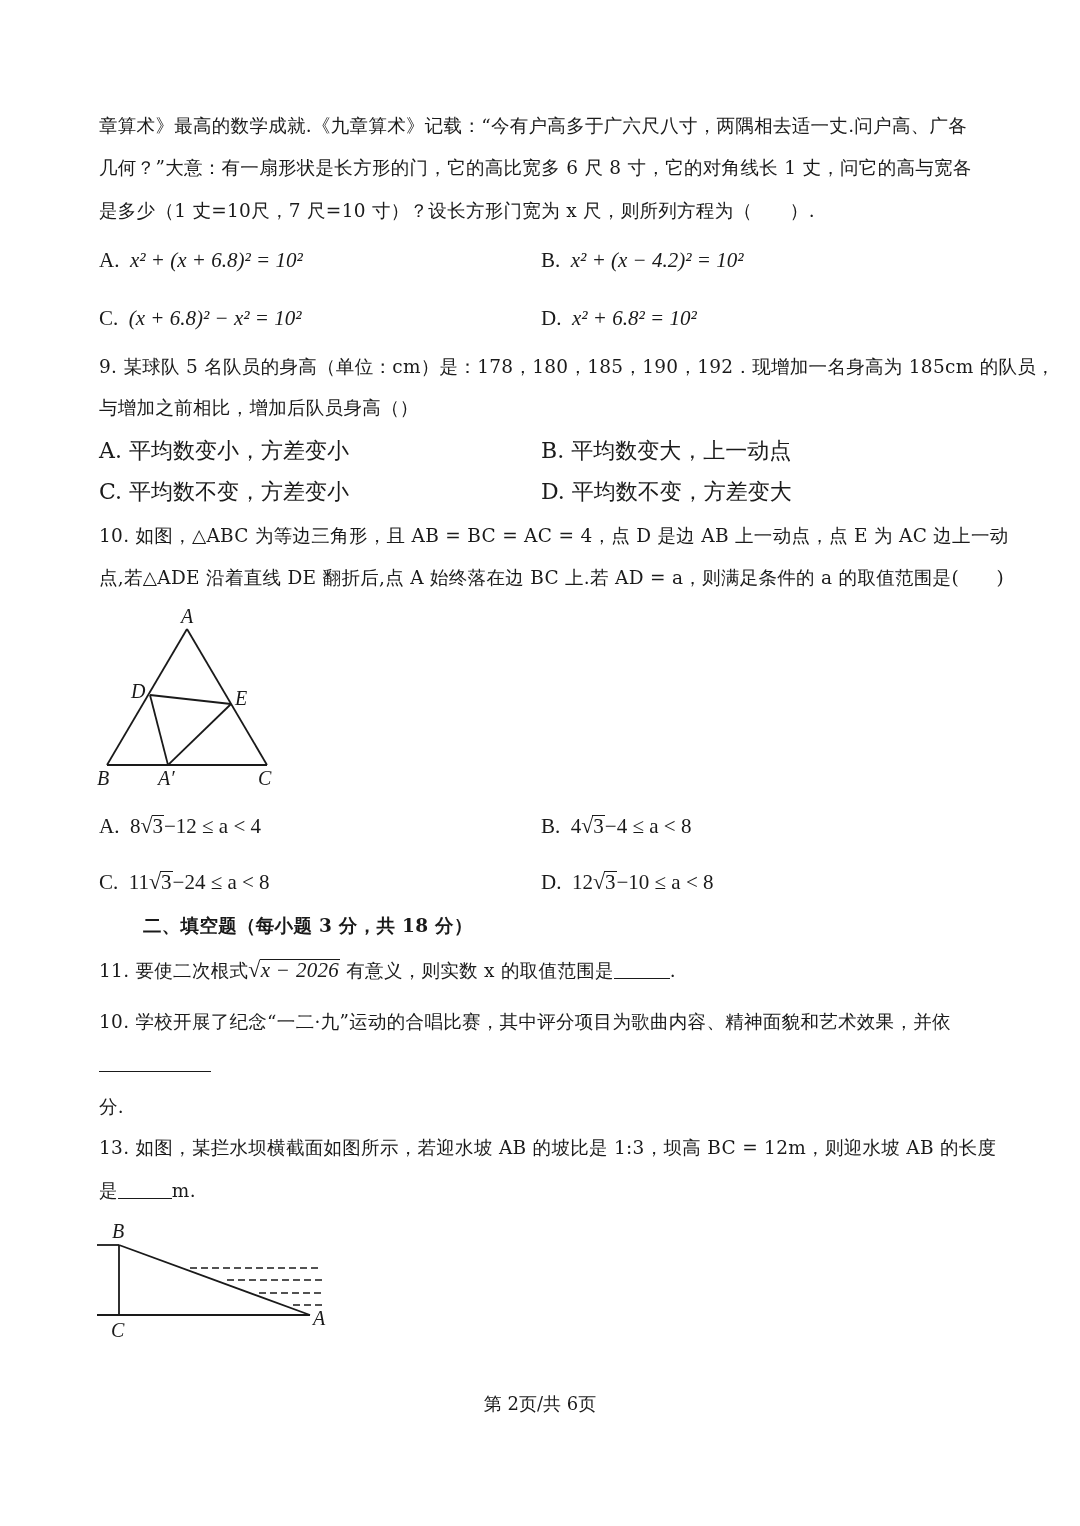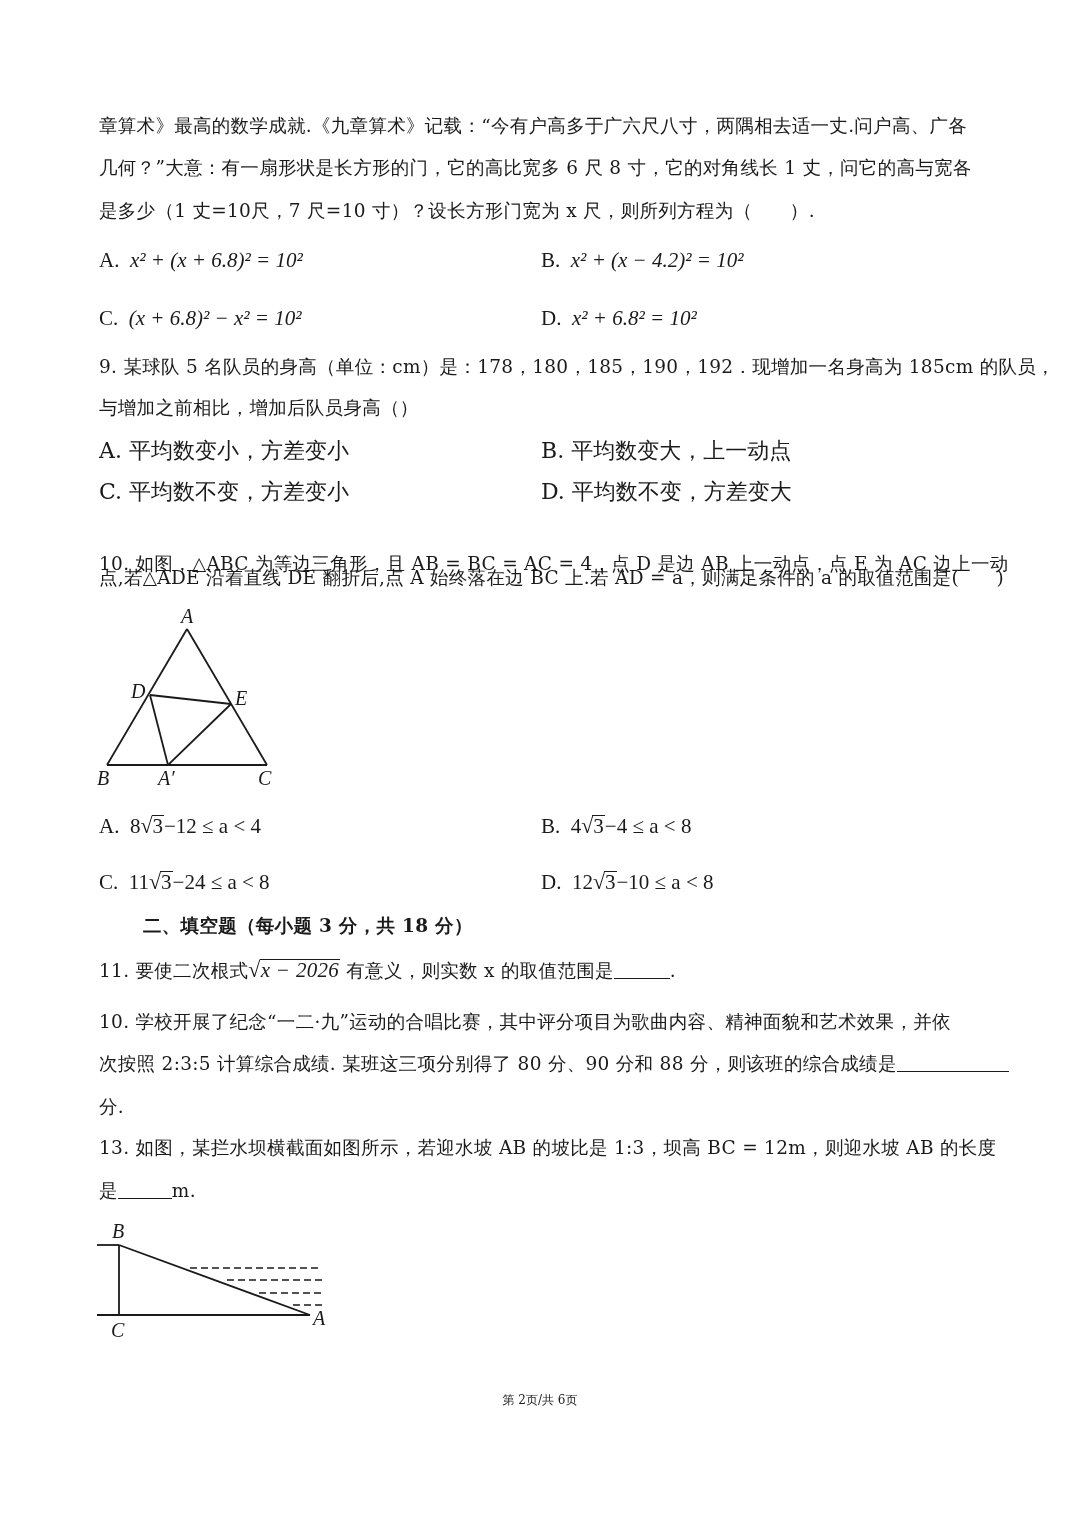--- a/index.html
+++ b/index.html
@@ -13,21 +13,21 @@
     font-size: 18.5px; line-height: 24px; white-space: nowrap;
     letter-spacing: 0.3px;
     text-align: right;
   }
   .opt { position: absolute; font-size: 22px; line-height: 24px; white-space: nowrap; }
   .math { font-family: "Liberation Serif", "DejaVu Serif", serif; font-size: 21px; }
   .sqrt { display: inline-block; border-top: 1.3px solid #1a1a1a; padding: 0 1px; line-height: 20px; margin-left: 1px; }
   .rad { font-size: 22px; margin-right: -2px; }
   .section { font-weight: bold; margin-left: 44px; }
   .blank { display: inline-block; border-bottom: 1.2px solid #1a1a1a; height: 18px; vertical-align: -2px; }
-  .footer { position: absolute; left: 0; width: 1080px; top: 1392px; text-align: center; font-size: 12px; }
+  .footer { position: absolute; left: 0; width: 1080px; top: 1392px; text-align: center; font-size: 18px; }
   svg { position: absolute; overflow: visible; }
   .lbl { font-family: "Liberation Serif", serif; font-style: italic; font-size: 20px; fill: #1a1a1a; }
 </style>
 </head>
 <body>
 
 <div class="line" style="top:114px">章算术》最高的数学成就.《九章算术》记载：“今有户高多于广六尺八寸，两隅相去适一丈.问户高、广各</div>
 <div class="line" style="top:156px">几何？”大意：有一扇形状是长方形的门，它的高比宽多 6 尺 8 寸，它的对角线长 1 丈，问它的高与宽各</div>
 <div class="line" style="top:199px">是多少（1 丈=10尺，7 尺=10 寸）？设长方形门宽为 x 尺，则所列方程为（　　）.</div>
 
@@ -52,21 +52,21 @@
 <div class="opt" style="left:541px;top:439px">
   <span>B.</span> <span>平均数变大，上一动点</span>
 </div>
 <div class="opt" style="left:99px;top:480px">
   <span>C.</span> <span>平均数不变，方差变小</span>
 </div>
 <div class="opt" style="left:541px;top:480px">
   <span>D.</span> <span>平均数不变，方差变大</span>
 </div>
 
-<div class="line" style="top:552px">10. 如图，△ABC 为等边三角形，且 AB = BC = AC = 4，点 D 是边 AB 上一动点，点 E 为 AC 边上一动</div>
+<div class="line" style="top:524px">10. 如图，△ABC 为等边三角形，且 AB = BC = AC = 4，点 D 是边 AB 上一动点，点 E 为 AC 边上一动</div>
 <div class="line" style="top:566px">点,若△ADE 沿着直线 DE 翻折后,点 A 始终落在边 BC 上.若 AD = a，则满足条件的 a 的取值范围是(　　)</div>
 
 <svg style="left:0;top:0" width="1080" height="1526">
   <g stroke="#1a1a1a" stroke-width="1.8" fill="none">
     <line x1="187" y1="629" x2="107" y2="765"></line>
     <line x1="187" y1="629" x2="267" y2="765"></line>
     <line x1="107" y1="765" x2="267" y2="765"></line>
     <line x1="150" y1="695" x2="231" y2="704"></line>
     <line x1="150" y1="695" x2="168" y2="765"></line>
     <line x1="231" y1="704" x2="168" y2="765"></line>
@@ -94,21 +94,21 @@
 
 <div class="line section" style="top:914px">二、填空题（每小题 3 分，共 18 分）</div>
 
 <div class="line" style="top:958px">
   <span>11. 要使二次根式</span><span class="math"><span class="rad">√</span><span class="sqrt" style="font-style:italic">x − 2026</span></span>
   <span>有意义，则实数 x 的取值范围是</span><span class="blank" style="width:56px"></span><span>.</span>
 </div>
 
 <div class="line" style="top:1010px">10. 学校开展了纪念“一二·九”运动的合唱比赛，其中评分项目为歌曲内容、精神面貌和艺术效果，并依</div>
 <div class="line" style="top:1052px">
-  <span>次按照 2:3:5 计算综合成绩. 某班这三项分别得了 80 分、90 分和 88 分，则该班的综合成绩是</span><span class="blank" style="width:112px"></span>
+  <span class="blank" style="width:112px"></span>
 </div>
 <div class="line" style="top:1095px">分.</div>
 
 <div class="line" style="top:1136px">13. 如图，某拦水坝横截面如图所示，若迎水坡 AB 的坡比是 1:3，坝高 BC = 12m，则迎水坡 AB 的长度</div>
 <div class="line" style="top:1179px">
   <span>是</span><span class="blank" style="width:54px"></span><span>m.</span>
 </div>
 
 <svg style="left:0;top:0" width="1080" height="1526">
   <g stroke="#1a1a1a" stroke-width="1.8" fill="none">

